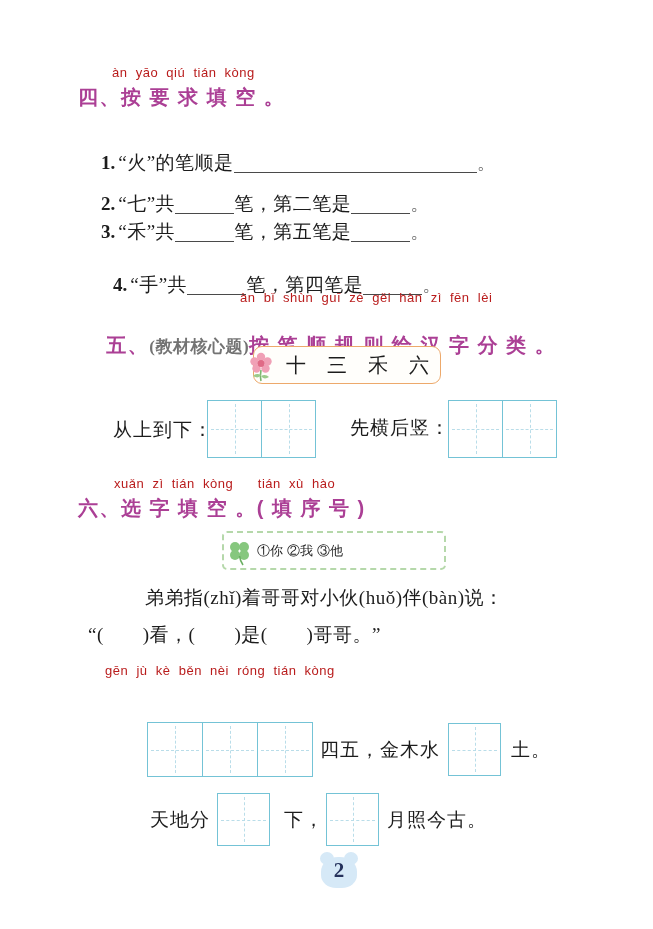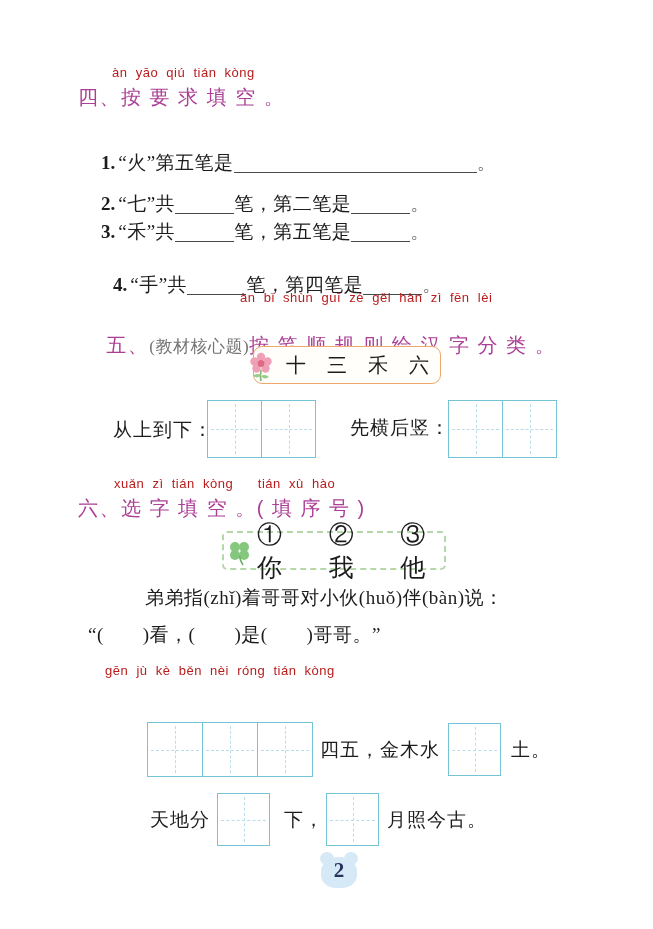--- a/index.html
+++ b/index.html
@@ -10,21 +10,21 @@
   .page{position:absolute;inset:0;}
 
   
   .pinyin{
     position:absolute;font-family:"Liberation Sans","DejaVu Sans",sans-serif;
     font-size:13px;color:#b91c1c;white-space:pre;letter-spacing:.5px;
   }
   
   .h{
     position:absolute;font-family:"Liberation Sans","DejaVu Sans",sans-serif;
-    font-weight:normal;font-size:20px;color:#ab3f95;white-space:pre;letter-spacing:1.5px;
+    font-weight:bold;font-size:20px;color:#ab3f95;white-space:pre;letter-spacing:1.5px;
   }
   .h .tag{
     color:#737373;font-family:"Liberation Serif","DejaVu Serif",serif;
     font-size:17px;letter-spacing:.5px;
   }
 
   
   .line{position:absolute;font-size:19px;letter-spacing:.5px;white-space:pre;color:#1c1c1c;}
   .qnum{font-weight:bold;letter-spacing:0;margin-right:3px;}
   .blank{display:inline-block;border-bottom:1px solid #4a4a4a;height:1.05em;vertical-align:-4px;}
@@ -50,22 +50,22 @@
     border:1.5px solid #eda96b;border-radius:9px;background:#fffefb;
     display:flex;align-items:center;gap:21px;padding-left:32px;
     font-size:20px;letter-spacing:0;
   }
   .char-box .flower{position:absolute;left:-6px;top:5px;width:26px;height:30px;}
 
   
   .opt-box{
     position:absolute;left:222px;top:531px;width:224px;height:39px;box-sizing:border-box;
     border:2px dashed #b5d8aa;border-radius:5px;background:#fff;
-    display:flex;align-items:center;gap:28px;padding-left:33px;
-    font-size:25px;
+    display:flex;align-items:center;gap:4px;padding-left:33px;
+    font-size:13px;
   }
   .opt-box .clover{position:absolute;left:4px;top:7px;width:23px;height:26px;}
 
   
   .fillrow{position:absolute;display:flex;align-items:center;font-size:19px;letter-spacing:1px;white-space:pre;}
 
   
   #badge{position:absolute;left:319px;top:850px;width:40px;height:41px;}
   .badge-shape{position:absolute;left:2px;top:7px;right:2px;bottom:3px;background:#d6e9f7;border-radius:48% 48% 42% 42%;}
   .badge-shape::before,.badge-shape::after{
@@ -78,21 +78,21 @@
 </style>
 </head>
 <body>
 
 <div class="page">
 
   <div class="pinyin" style="left:112px;top:65px">àn  yāo  qiú  tián  kòng</div>
   <div class="h" style="left:78px;top:84px">四、按 要 求 填 空 。</div>
 
   <div class="line" style="left:80px;top:128px">
-    <span class="qnum">1.</span><span>“火”第五笔是</span><span class="blank bw-long"></span><span class="period">。</span>
+    <span class="qnum">1.</span><span>“火”的笔顺是</span><span class="blank bw-long"></span><span class="period">。</span>
   </div>
 
   <div class="line" style="left:80px;top:169px">
     <span class="qnum">2.</span><span>“七”共</span><span class="blank bw"></span><span>笔，第二笔是</span><span class="blank bw"></span><span class="period">。</span>
   </div>
 
   <div class="line" style="left:80px;top:197px">
     <span class="qnum">3.</span><span>“禾”共</span><span class="blank bw"></span><span>笔，第五笔是</span><span class="blank bw"></span><span class="period">。</span>
   </div>
 

